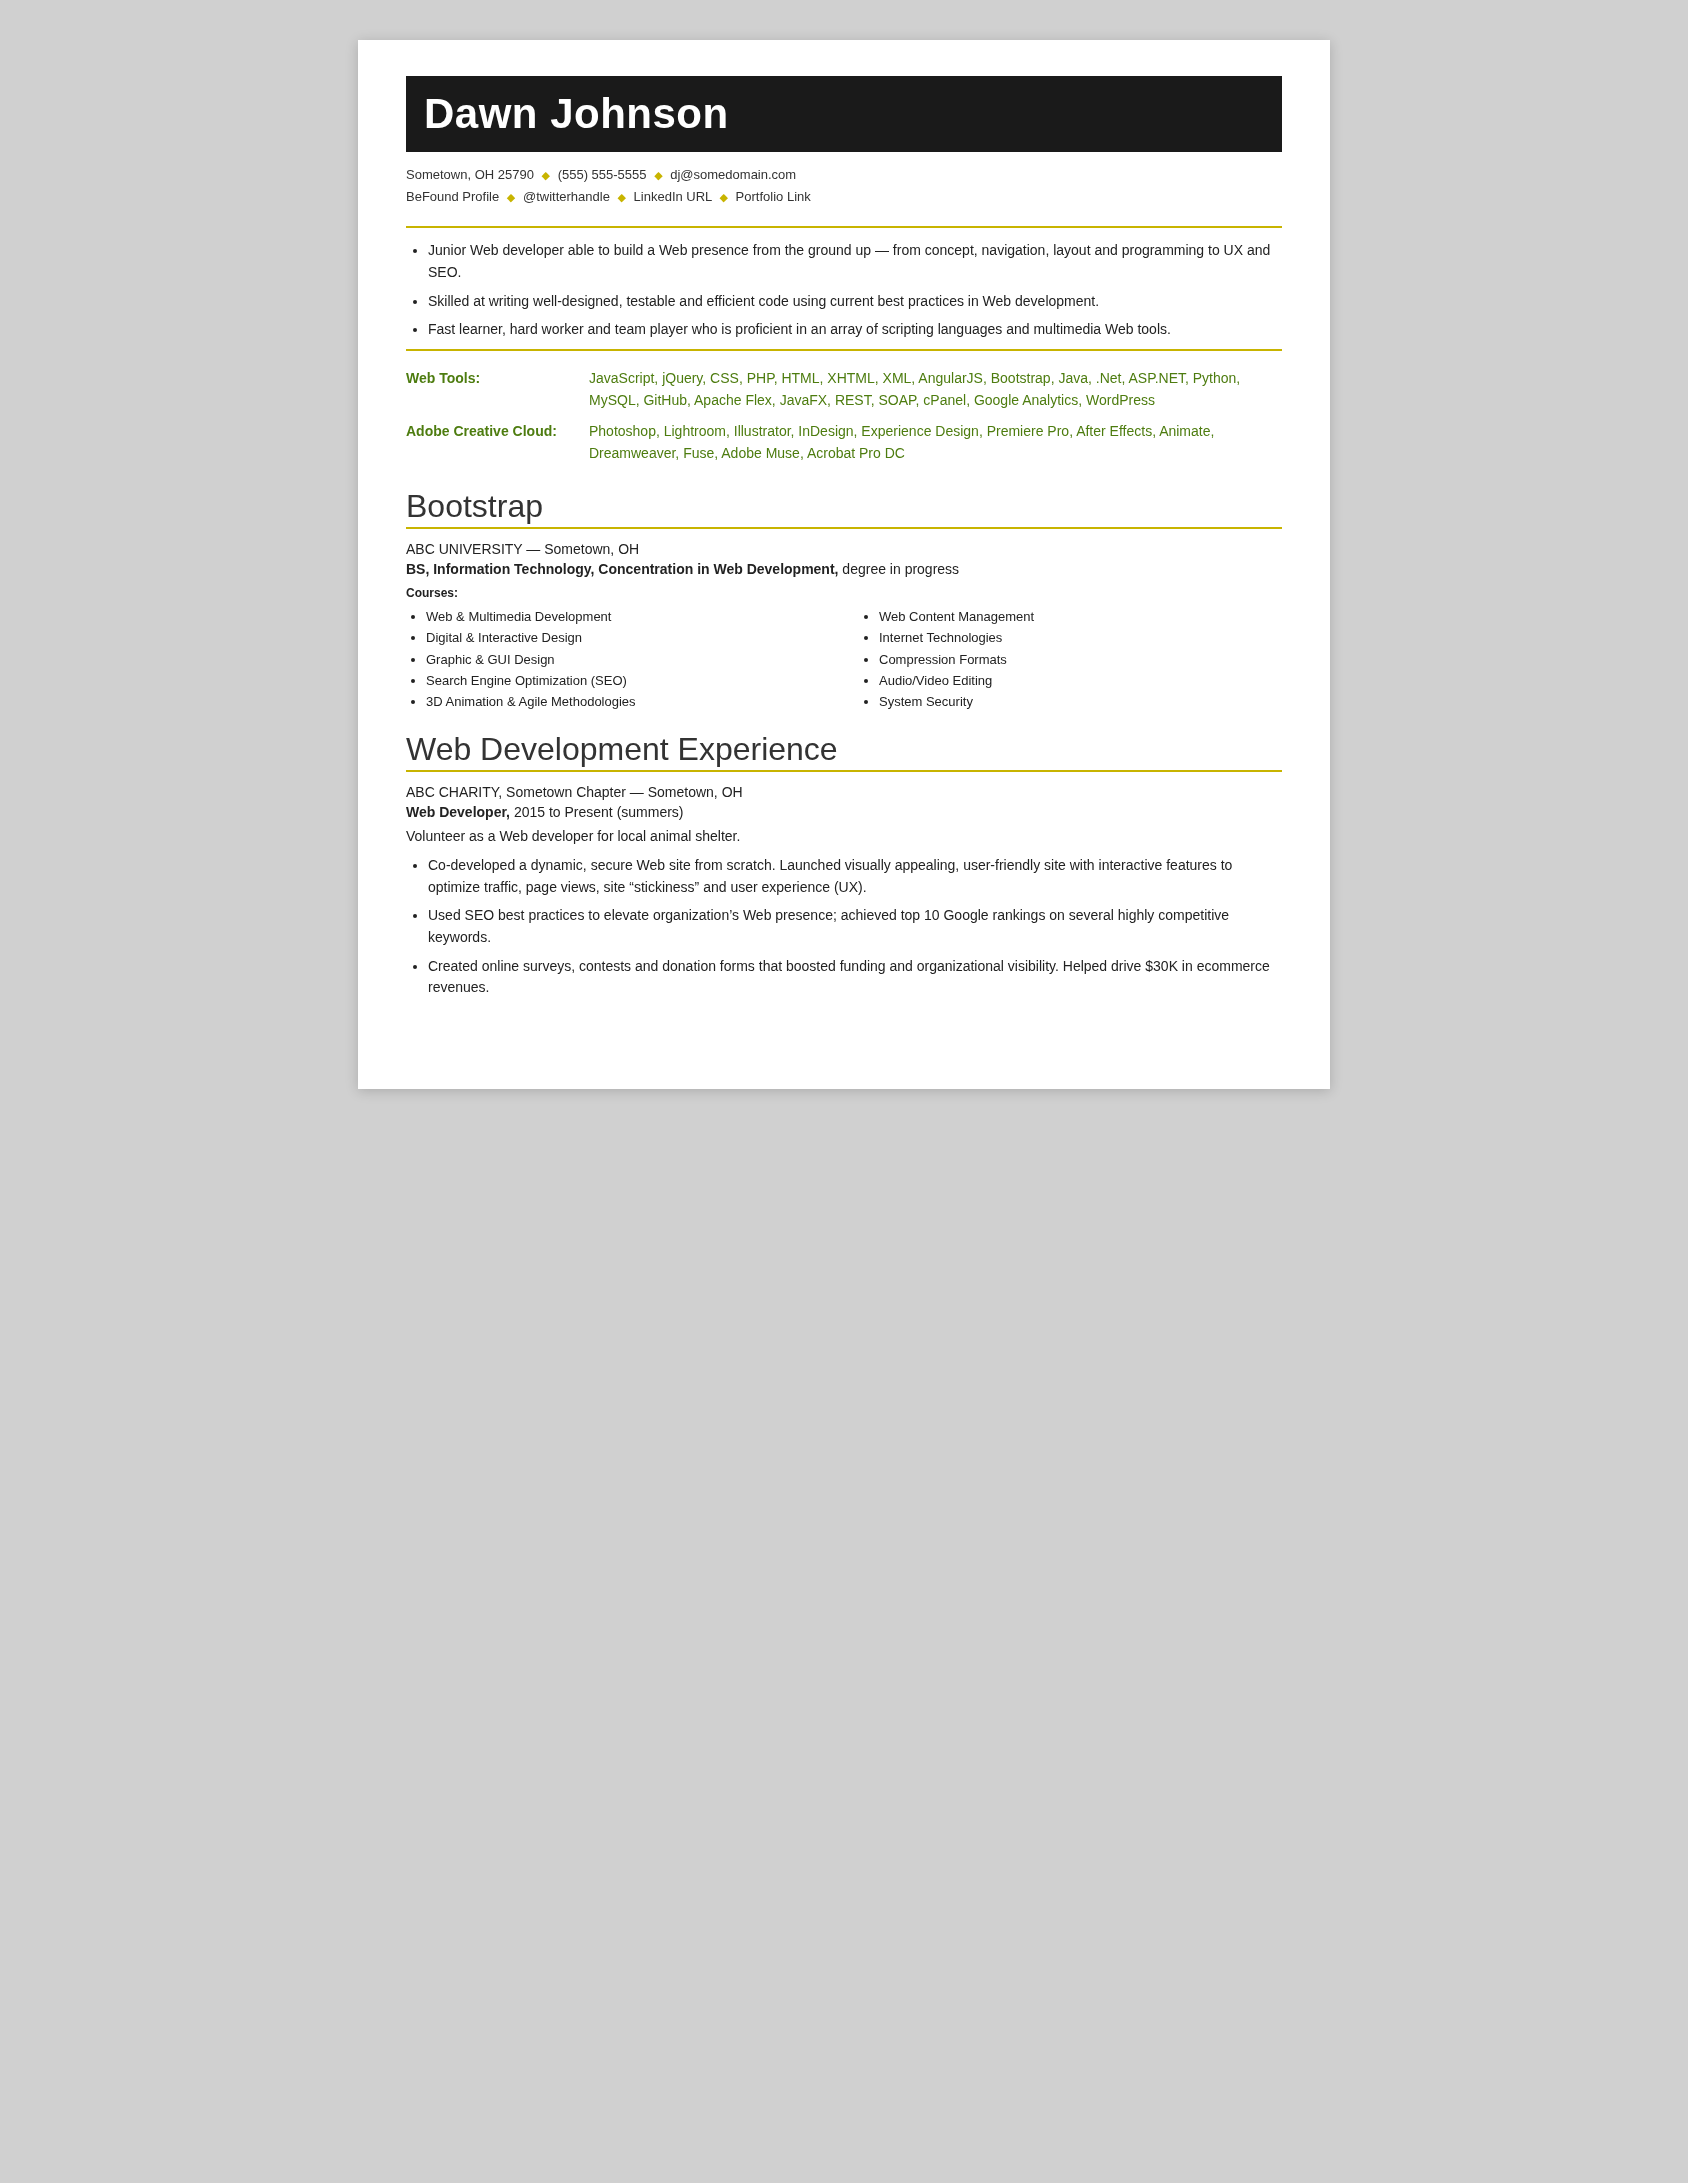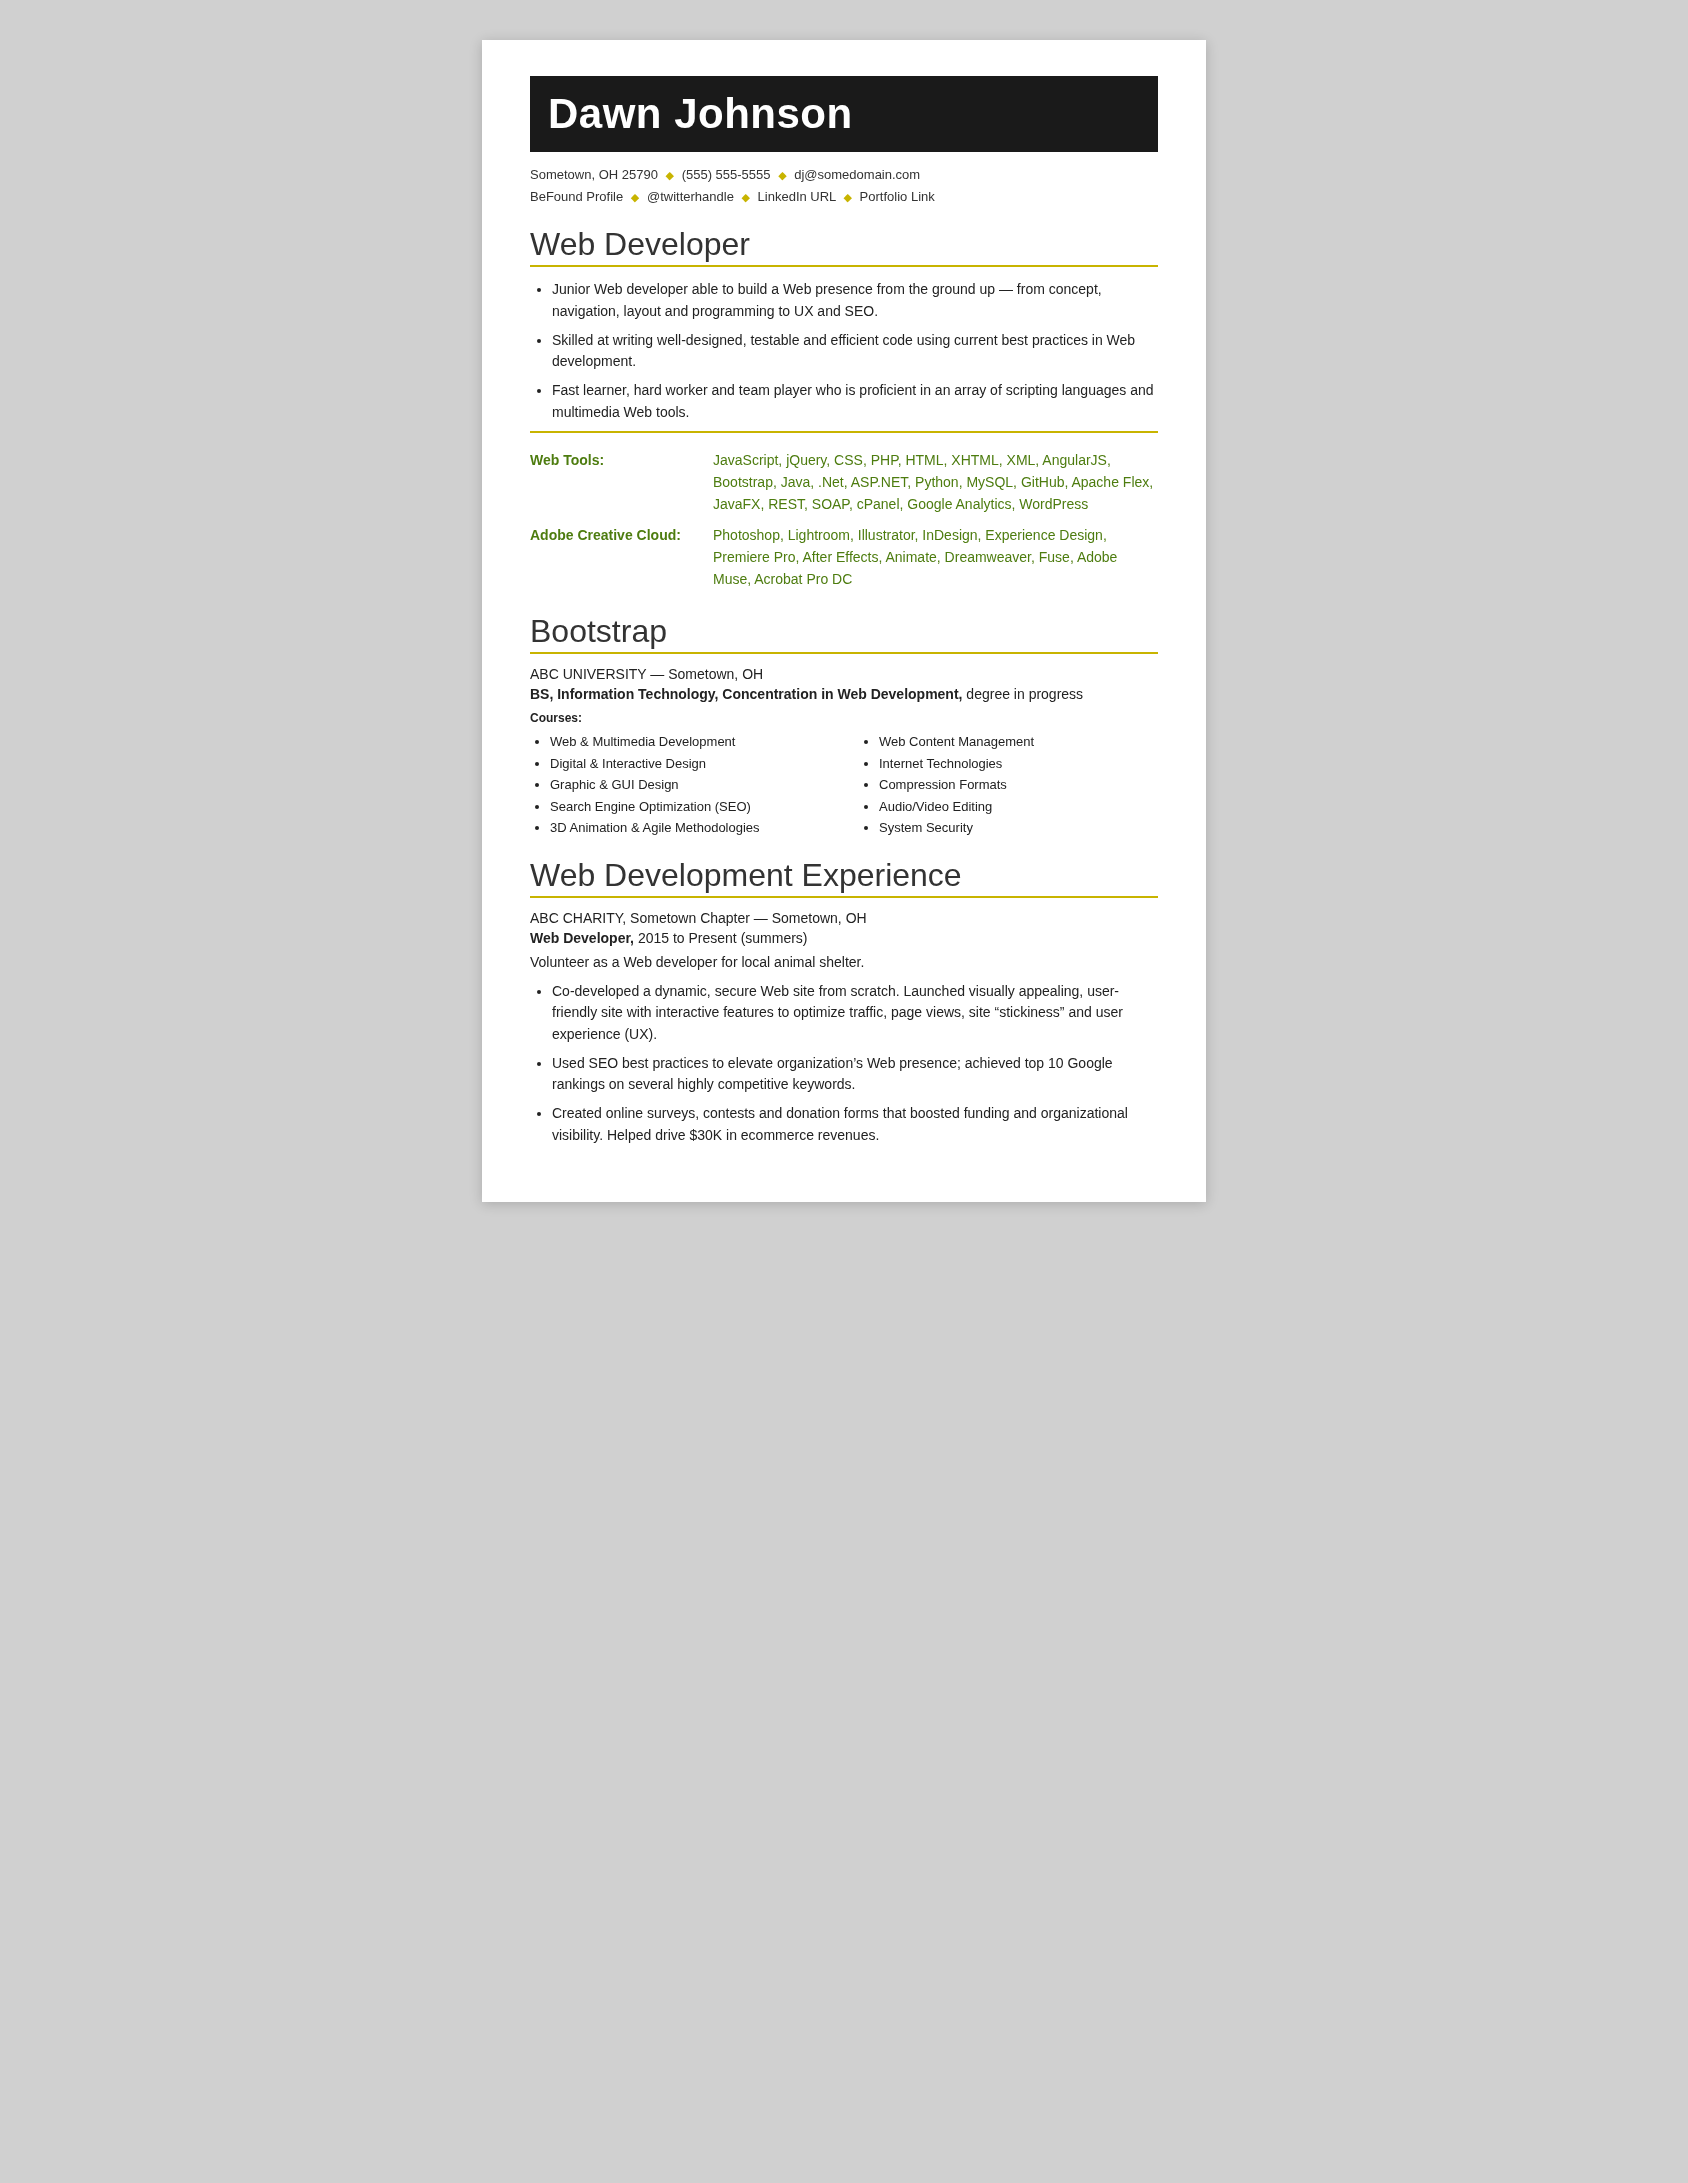--- a/index.html
+++ b/index.html
@@ -12,21 +12,21 @@
       background: #d0d0d0;
       display: flex;
       justify-content: center;
       align-items: flex-start;
       padding: 40px 20px;
       font-family: Arial, Helvetica, sans-serif;
     }
 
     .resume-page {
       background: #ffffff;
-      width: 724px;
+      width: 972px;
       min-height: 1049px;
       padding: 36px 48px 48px 48px;
       box-shadow: 0 2px 12px rgba(0,0,0,0.18);
     }
 
     .name-header {
       background: #1a1a1a;
       color: #ffffff;
       padding: 14px 18px;
       margin-bottom: 12px;
@@ -186,21 +186,20 @@
       <span>BeFound Profile</span>
       <span class="diamond">◆</span>
       <span>@twitterhandle</span>
       <span class="diamond">◆</span>
       <span>LinkedIn URL</span>
       <span class="diamond">◆</span>
       <span>Portfolio Link</span>
     </div>
   </div>
 
-  <h2 class="section-title">Web Developer</h2>
   <hr class="section-divider">
   <ul class="bullet-list">
     <li>Junior Web developer able to build a Web presence from the ground up — from concept, navigation, layout and programming to UX and SEO.</li>
     <li>Skilled at writing well-designed, testable and efficient code using current best practices in Web development.</li>
     <li>Fast learner, hard worker and team player who is proficient in an array of scripting languages and multimedia Web tools.</li>
   </ul>
 
   <hr class="section-divider">
   <table class="toolbox-table">
     <tbody>

